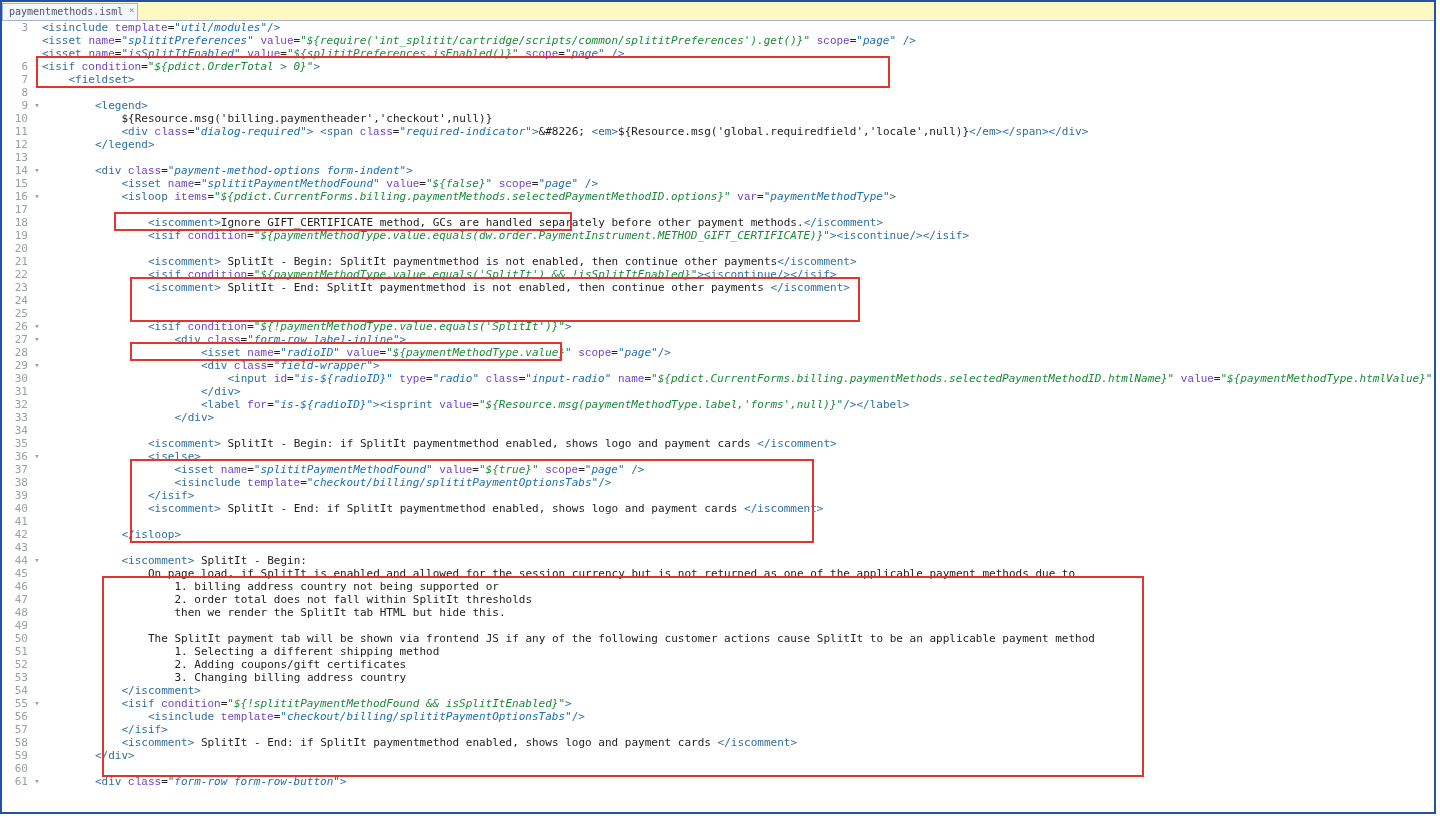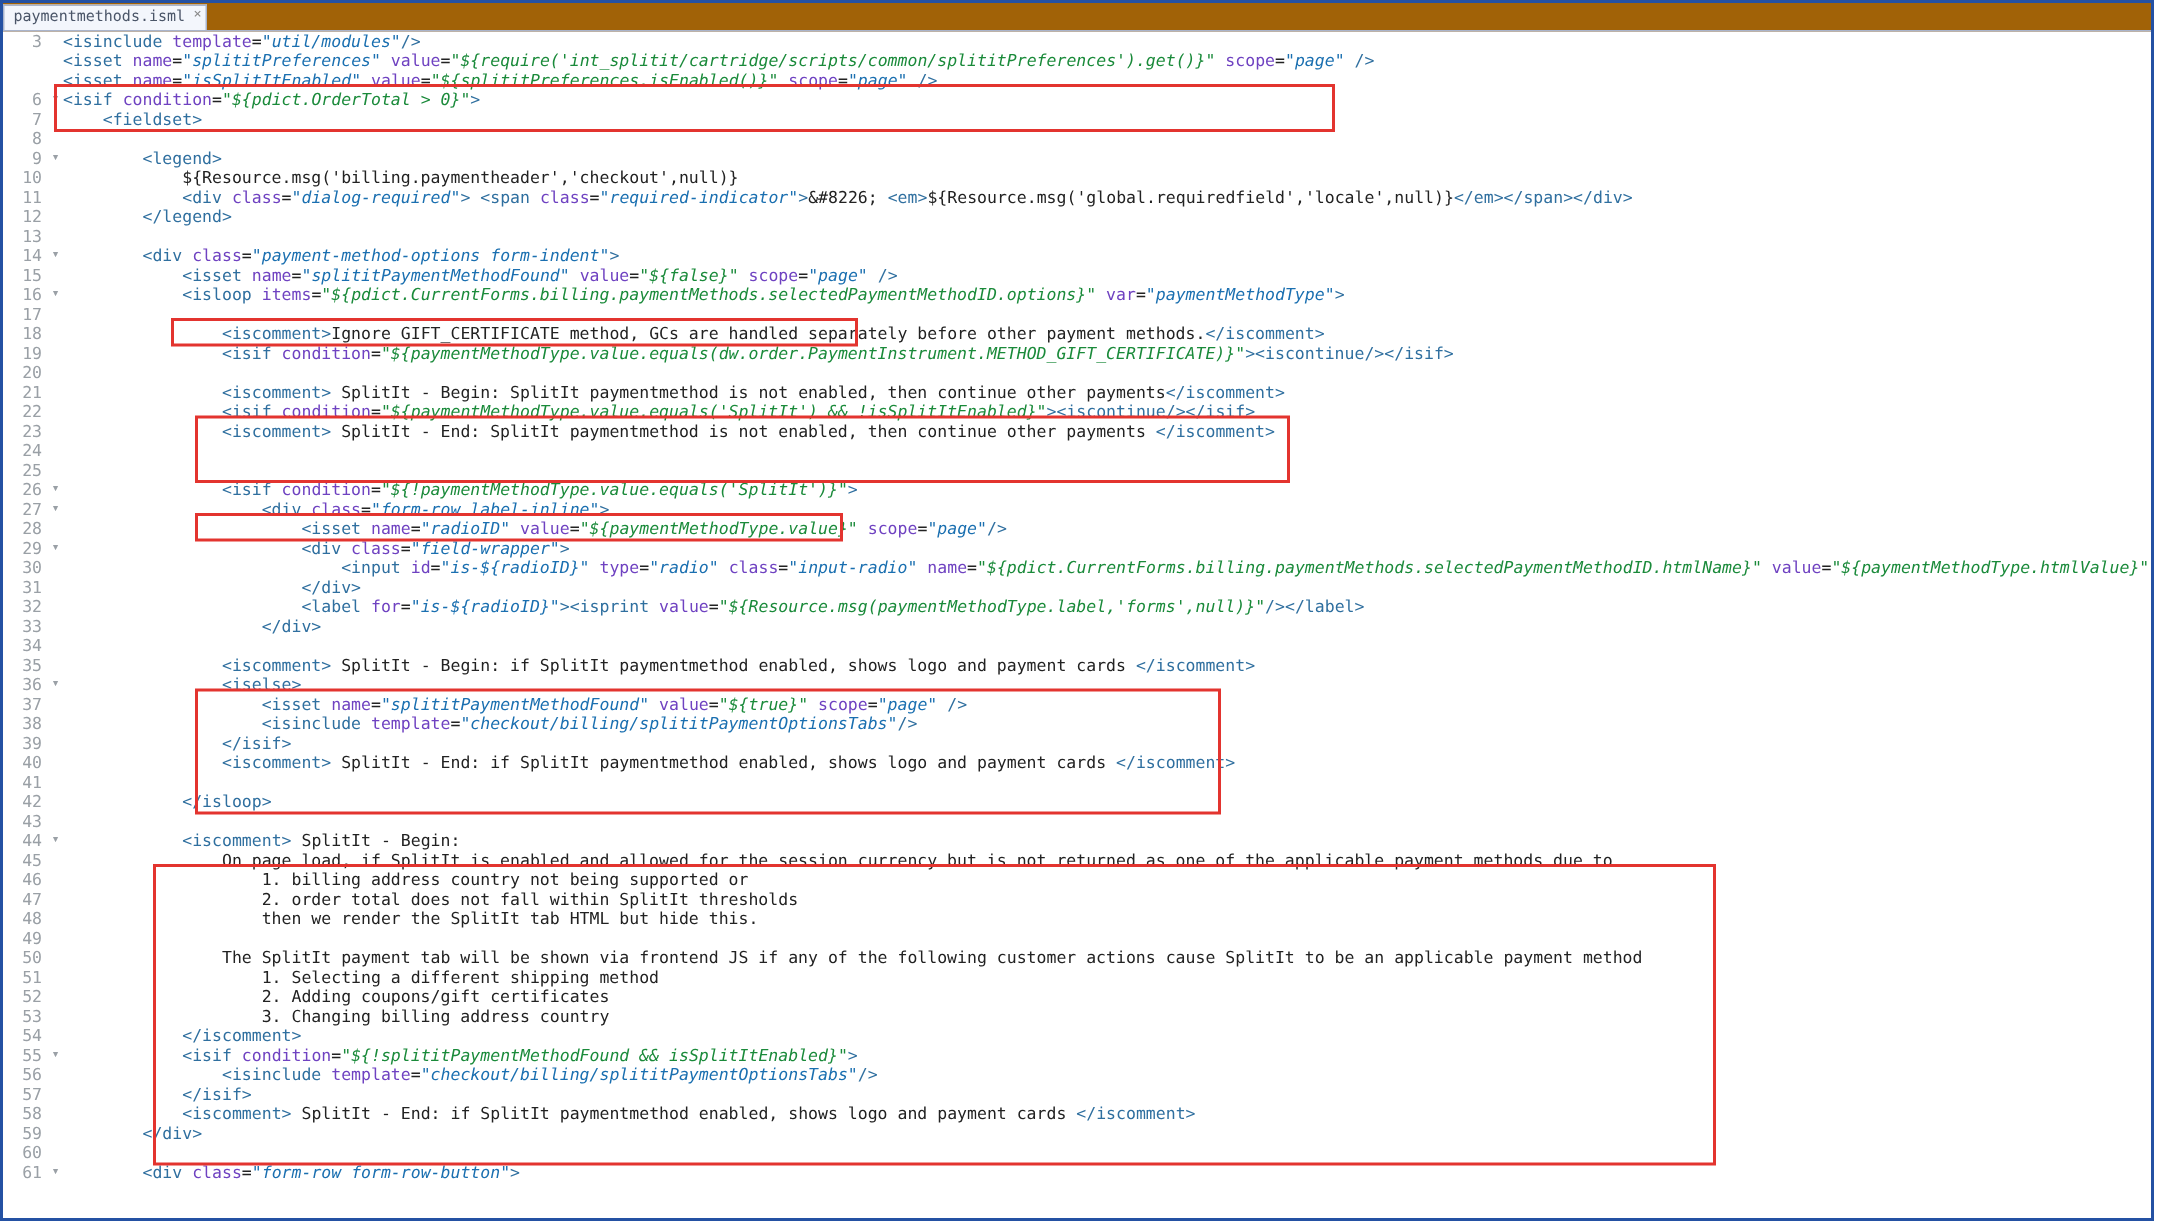--- a/index.html
+++ b/index.html
@@ -6,21 +6,21 @@
   body{
     font-family:Consolas,Menlo,monospace;
     font-size:11px;
     color:#222;
     border:2px solid #2451a3;
     width:1436px;height:814px;
     box-sizing:border-box;
     overflow:hidden;
   }
   .tabbar{
-    background:#a16207;
+    background:#fef9c3;
     border-bottom:1px solid #a9b4cc;
     height:18px;
     display:flex;
     align-items:center;
     text-align:right;
   }
   .tab{
     background:#f3f6fc;
     border:1px solid #a9b4cc;
     border-bottom:none;
@@ -47,21 +47,21 @@
     flex:0 0 26px;
   }
   .fold{
     width:10px;flex:0 0 10px;
     color:#9aa0a6;font-size:9px;
     text-align:center;
   }
   .code{flex:1;color:#222;}
   
   .tg{color:#2f6f9f;}          
-  .an{color:#6f42c1;}          
+  .an{color:#6f42c1;font-family:Liberation Mono, monospace;}          
   .av{color:#1a6fb0;font-style:italic;} 
   .avg{color:#1a8a3a;font-style:italic;}             
   
   .hl{
     position:absolute;
     border:2px solid #e3342f;
     pointer-events:none;
   }
   .wrap{position:relative;}
 </style>

